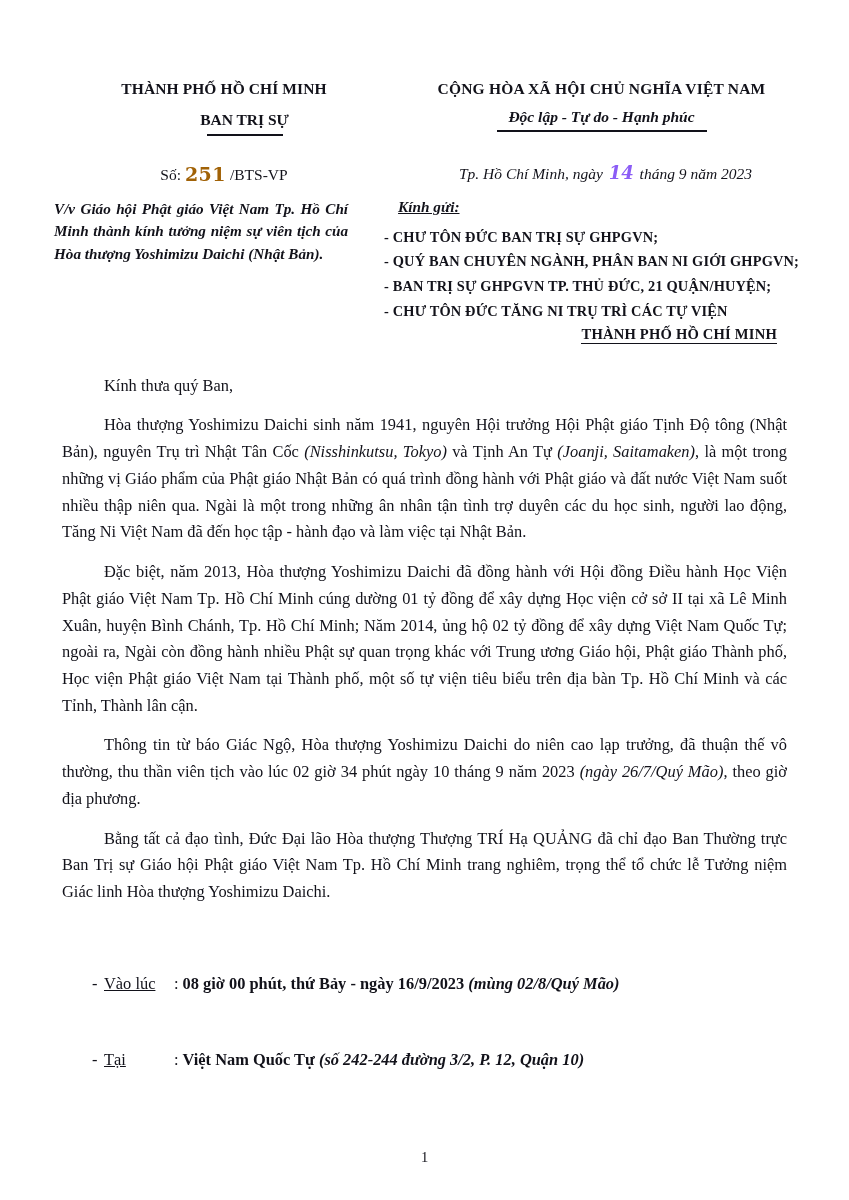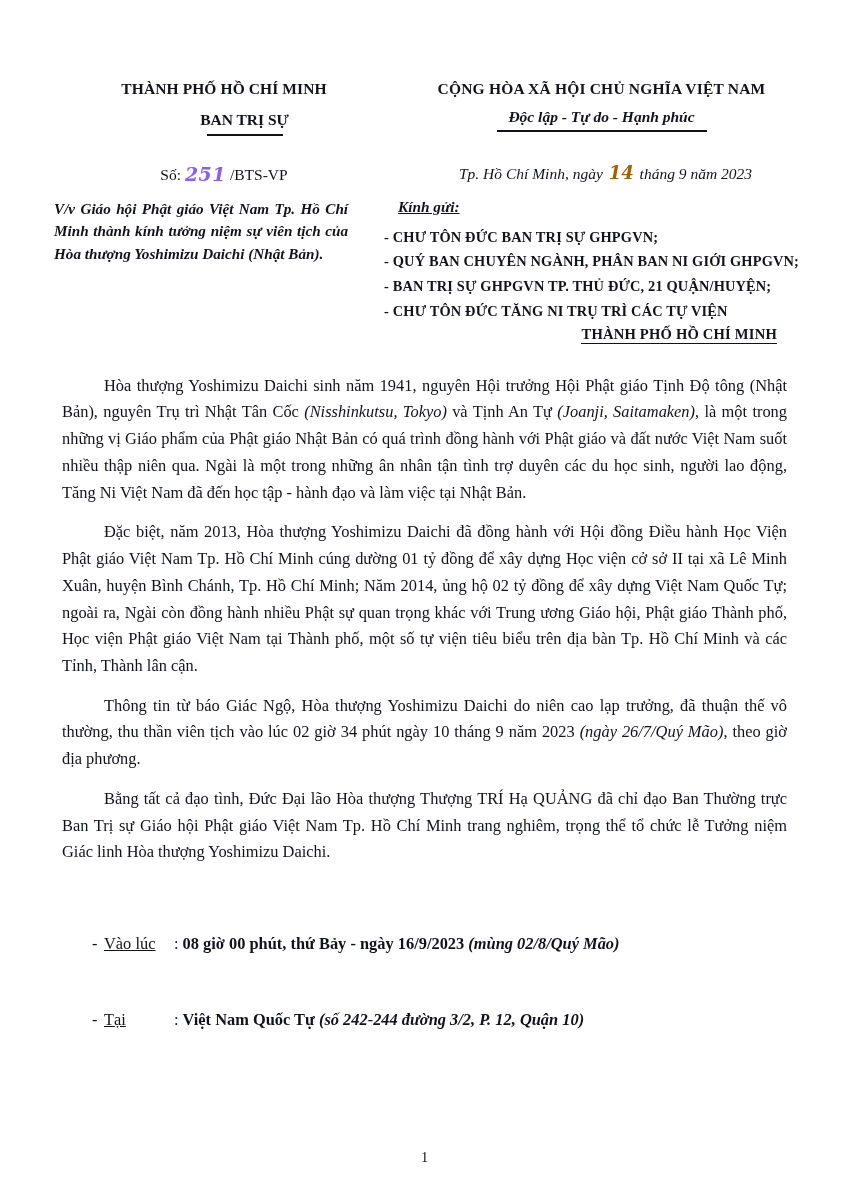--- a/index.html
+++ b/index.html
@@ -90,38 +90,37 @@
   .meta-left {
     width: 340px;
     text-align: center;
     font-size: 15.5px;
   }
   .doc-no {
     display: inline-block;
   }
   .handwritten {
     font-family: "DejaVu Serif", serif;
-    color: #8b5cf6;
-    font-weight: bold;
-    font-style: italic;
+    color: #a16207;
+    font-weight: bold;
     font-size: 19px;
     letter-spacing: .5px;
     position: relative;
     top: 1px;
   }
   .meta-right {
     flex: 1;
     text-align: center;
     font-style: italic;
     font-size: 15.5px;
     padding-left: 22px;
   }
   .hw-date {
     font-family: "DejaVu Serif", serif;
-    color: #a16207;
+    color: #8b5cf6;
     font-weight: bold;
     font-style: italic;
     font-size: 18px;
     padding: 0 2px;
   }
 
   
   .subject-row {
     display: flex;
     flex-direction: row;
@@ -279,20 +278,21 @@
       <div class="kinh-goi">Kính gửi:</div>
       <div class="rcp-item">- CHƯ TÔN ĐỨC BAN TRỊ SỰ GHPGVN;</div>
       <div class="rcp-item">- QUÝ BAN CHUYÊN NGÀNH, PHÂN BAN NI GIỚI GHPGVN;</div>
       <div class="rcp-item">- BAN TRỊ SỰ GHPGVN TP. THỦ ĐỨC, 21 QUẬN/HUYỆN;</div>
       <div class="rcp-item">- CHƯ TÔN ĐỨC TĂNG NI TRỤ TRÌ CÁC TỰ VIỆN</div>
       <div class="rcp-city"><span>THÀNH PHỐ HỒ CHÍ MINH</span></div>
     </div>
   </div>
 
   <div class="body">
+    <p class="salutation">Kính thưa quý Ban,</p>
 
     <p class="para"><span>Hòa thượng Yoshimizu Daichi sinh năm 1941, nguyên Hội trưởng Hội Phật giáo Tịnh Độ tông (Nhật Bản), nguyên Trụ trì Nhật Tân Cốc </span><i class="it">(Nisshinkutsu, Tokyo)</i><span> và Tịnh An Tự </span><i class="it">(Joanji, Saitamaken)</i><span>, là một trong những vị Giáo phẩm của Phật giáo Nhật Bản có quá trình đồng hành với Phật giáo và đất nước Việt Nam suốt nhiều thập niên qua. Ngài là một trong những ân nhân tận tình trợ duyên các du học sinh, người lao động, Tăng Ni Việt Nam đã đến học tập - hành đạo và làm việc tại Nhật Bản.</span></p>
 
     <p class="para">Đặc biệt, năm 2013, Hòa thượng Yoshimizu Daichi đã đồng hành với Hội đồng Điều hành Học Viện Phật giáo Việt Nam Tp. Hồ Chí Minh cúng dường 01 tỷ đồng để xây dựng Học viện cở sở II tại xã Lê Minh Xuân, huyện Bình Chánh, Tp. Hồ Chí Minh; Năm 2014, ủng hộ 02 tỷ đồng để xây dựng Việt Nam Quốc Tự; ngoài ra, Ngài còn đồng hành nhiều Phật sự quan trọng khác với Trung ương Giáo hội, Phật giáo Thành phố, Học viện Phật giáo Việt Nam tại Thành phố, một số tự viện tiêu biểu trên địa bàn Tp. Hồ Chí Minh và các Tỉnh, Thành lân cận.</p>
 
     <p class="para"><span>Thông tin từ báo Giác Ngộ, Hòa thượng Yoshimizu Daichi do niên cao lạp trưởng, đã thuận thế vô thường, thu thần viên tịch vào lúc 02 giờ 34 phút ngày 10 tháng 9 năm 2023 </span><i class="it">(ngày 26/7/Quý Mão)</i><span>, theo giờ địa phương.</span></p>
 
     <p class="para last">Bằng tất cả đạo tình, Đức Đại lão Hòa thượng Thượng TRÍ Hạ QUẢNG đã chỉ đạo Ban Thường trực Ban Trị sự Giáo hội Phật giáo Việt Nam Tp. Hồ Chí Minh trang nghiêm, trọng thể tổ chức lễ Tưởng niệm Giác linh Hòa thượng Yoshimizu Daichi.</p>
   </div>
 

